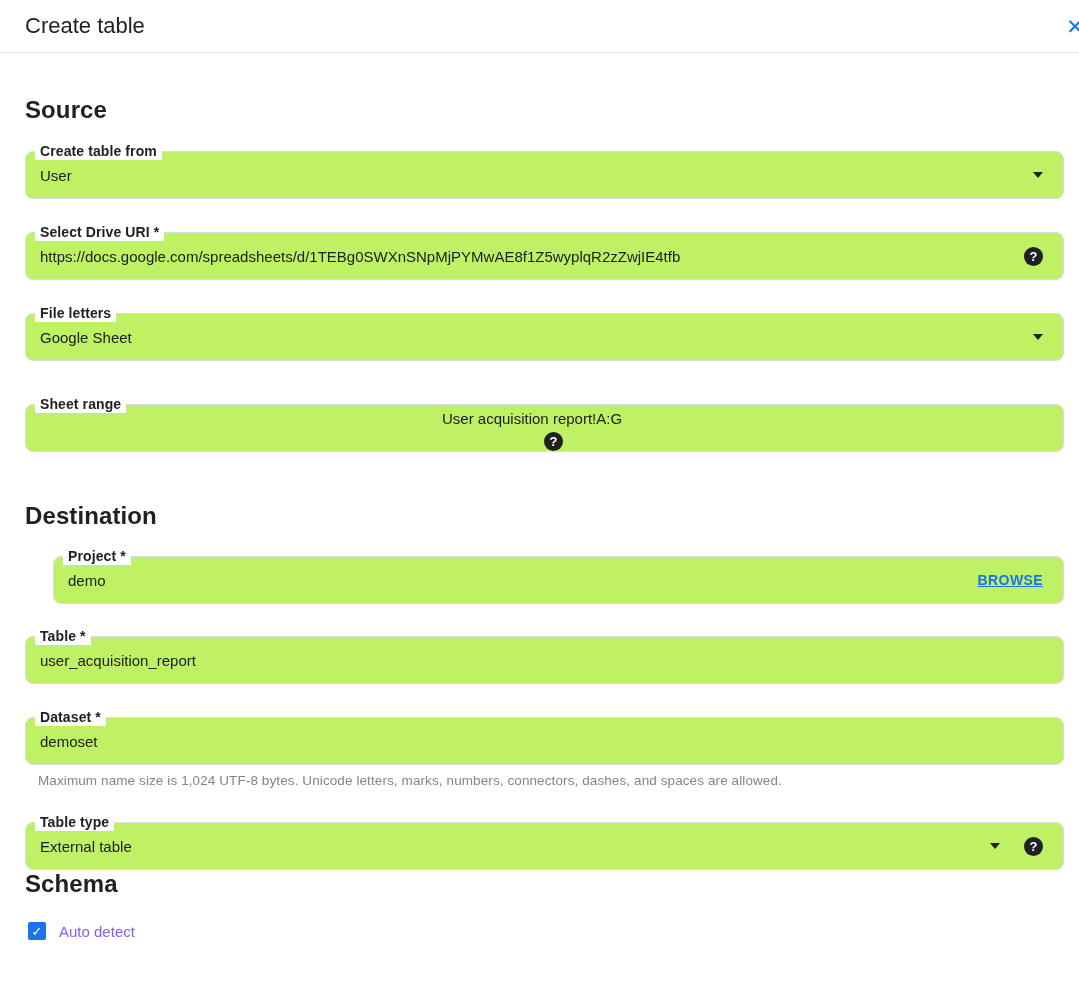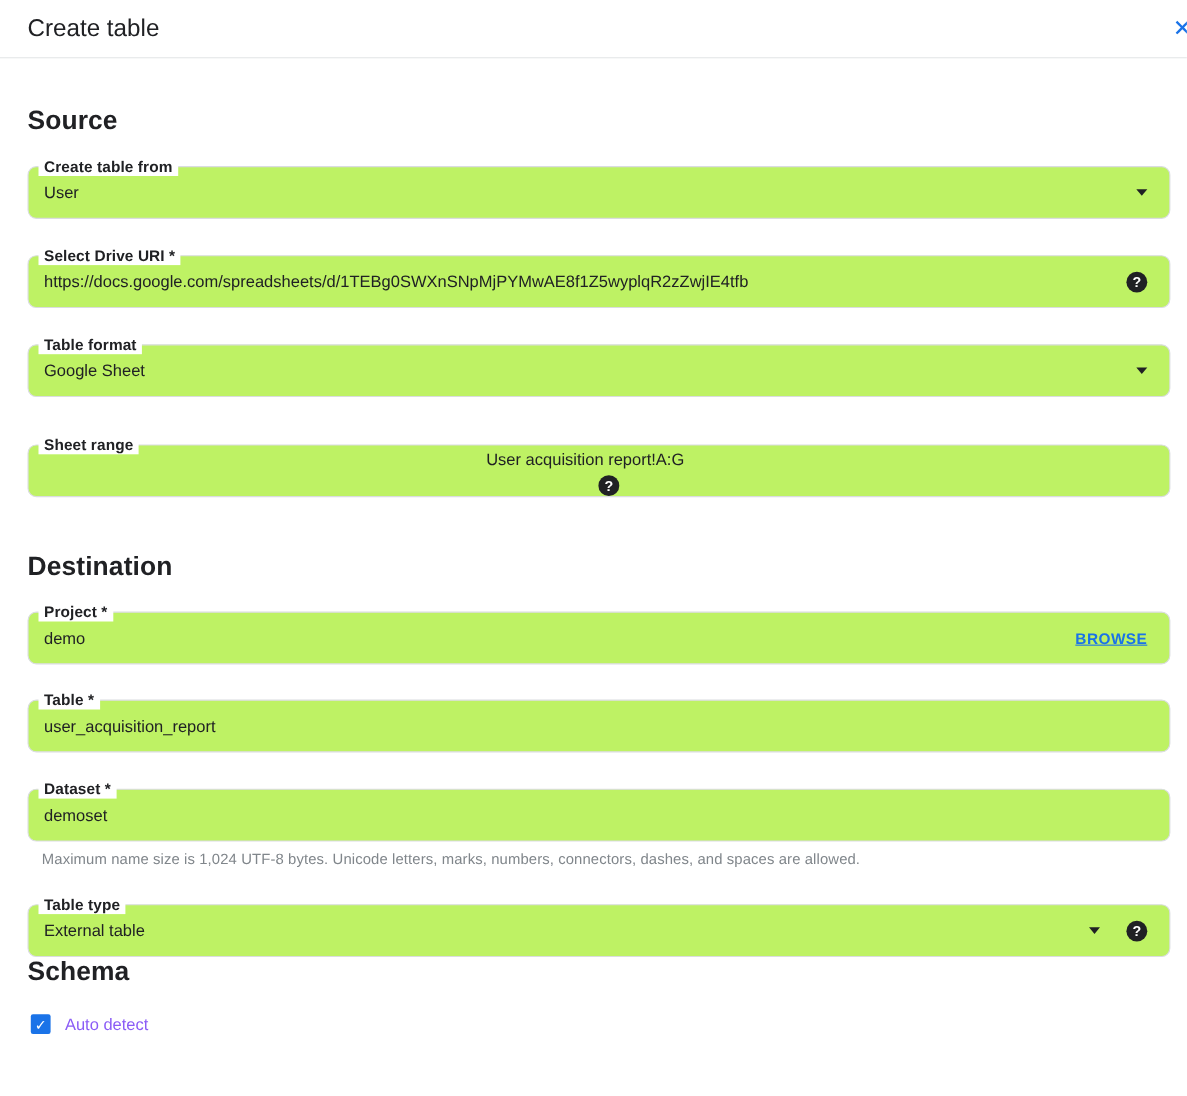--- a/index.html
+++ b/index.html
@@ -83,21 +83,21 @@
   .browse-link {
     margin-left: auto;
     color: #1a73e8; font-size: 14px; font-weight: 700;
     letter-spacing: 0.4px; cursor: pointer; white-space: nowrap; text-decoration: underline;
   }
 
   .f-create-from { margin-top: 27px; }
   .f-drive-uri   { margin-top: 33px; justify-content: center; }
   .f-file-format { margin-top: 33px; }
   .f-sheet-range { margin-top: 43px; flex-direction: column; }
-  .f-project     { margin-top: 26px; }
+  .f-project     { margin-top: 26px; margin-left: 28px; }
   .f-dataset     { margin-top: 33px; }
   .f-table       { margin-top: 32px; }
   .f-table-type  { margin-top: 34px; }
 
   .helper-text {
     margin: 8px 0 0 13px;
     font-size: 13.5px; color: #80868b; letter-spacing: 0.1px;
   }
 
   
@@ -133,21 +133,21 @@
     <span class="arrow-drop-down"></span>
   </div>
 
   <div class="field f-drive-uri">
     <span class="field-label">Select Drive URI *</span>
     <input class="text-input" type="text" value="https://docs.google.com/spreadsheets/d/1TEBg0SWXnSNpMjPYMwAE8f1Z5wyplqR2zZwjIE4tfb" style="">
     <span class="help-icon">?</span>
   </div>
 
   <div class="field f-file-format">
-    <span class="field-label">Table format</span>
+    <span class="field-label">File letters</span>
     <span class="field-value">Google Sheet</span>
     <span class="spacer"></span>
     <span class="arrow-drop-down"></span>
   </div>
 
   <div class="field f-sheet-range">
     <span class="field-label">Sheet range</span>
     <input class="text-input" type="text" value="User acquisition report!A:G" style="">
     <span class="help-icon">?</span>
   </div>

